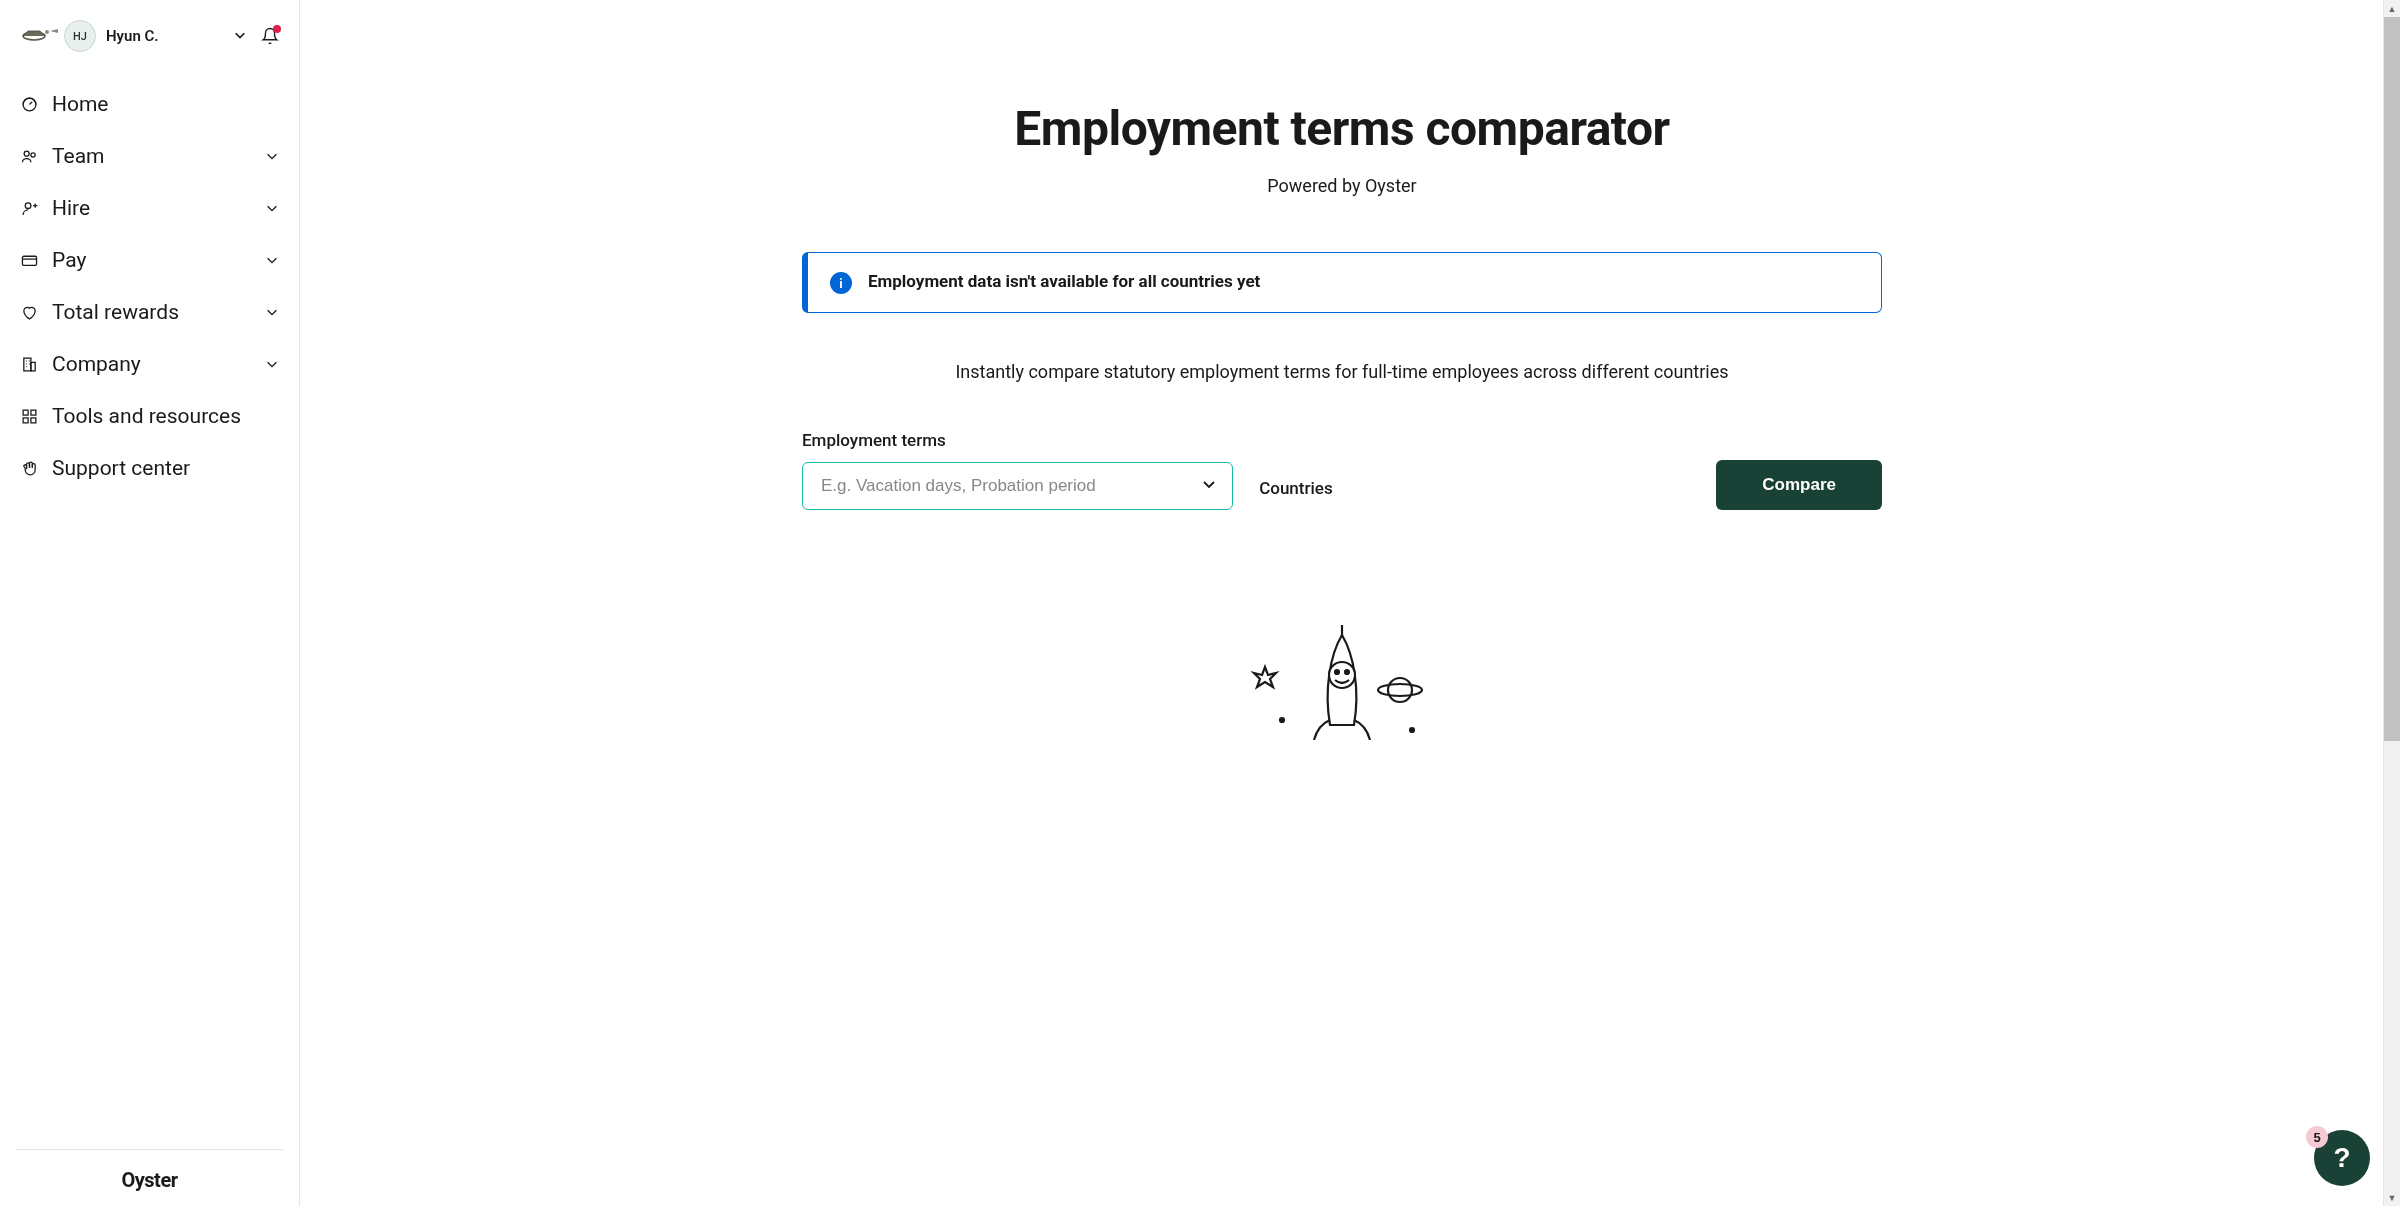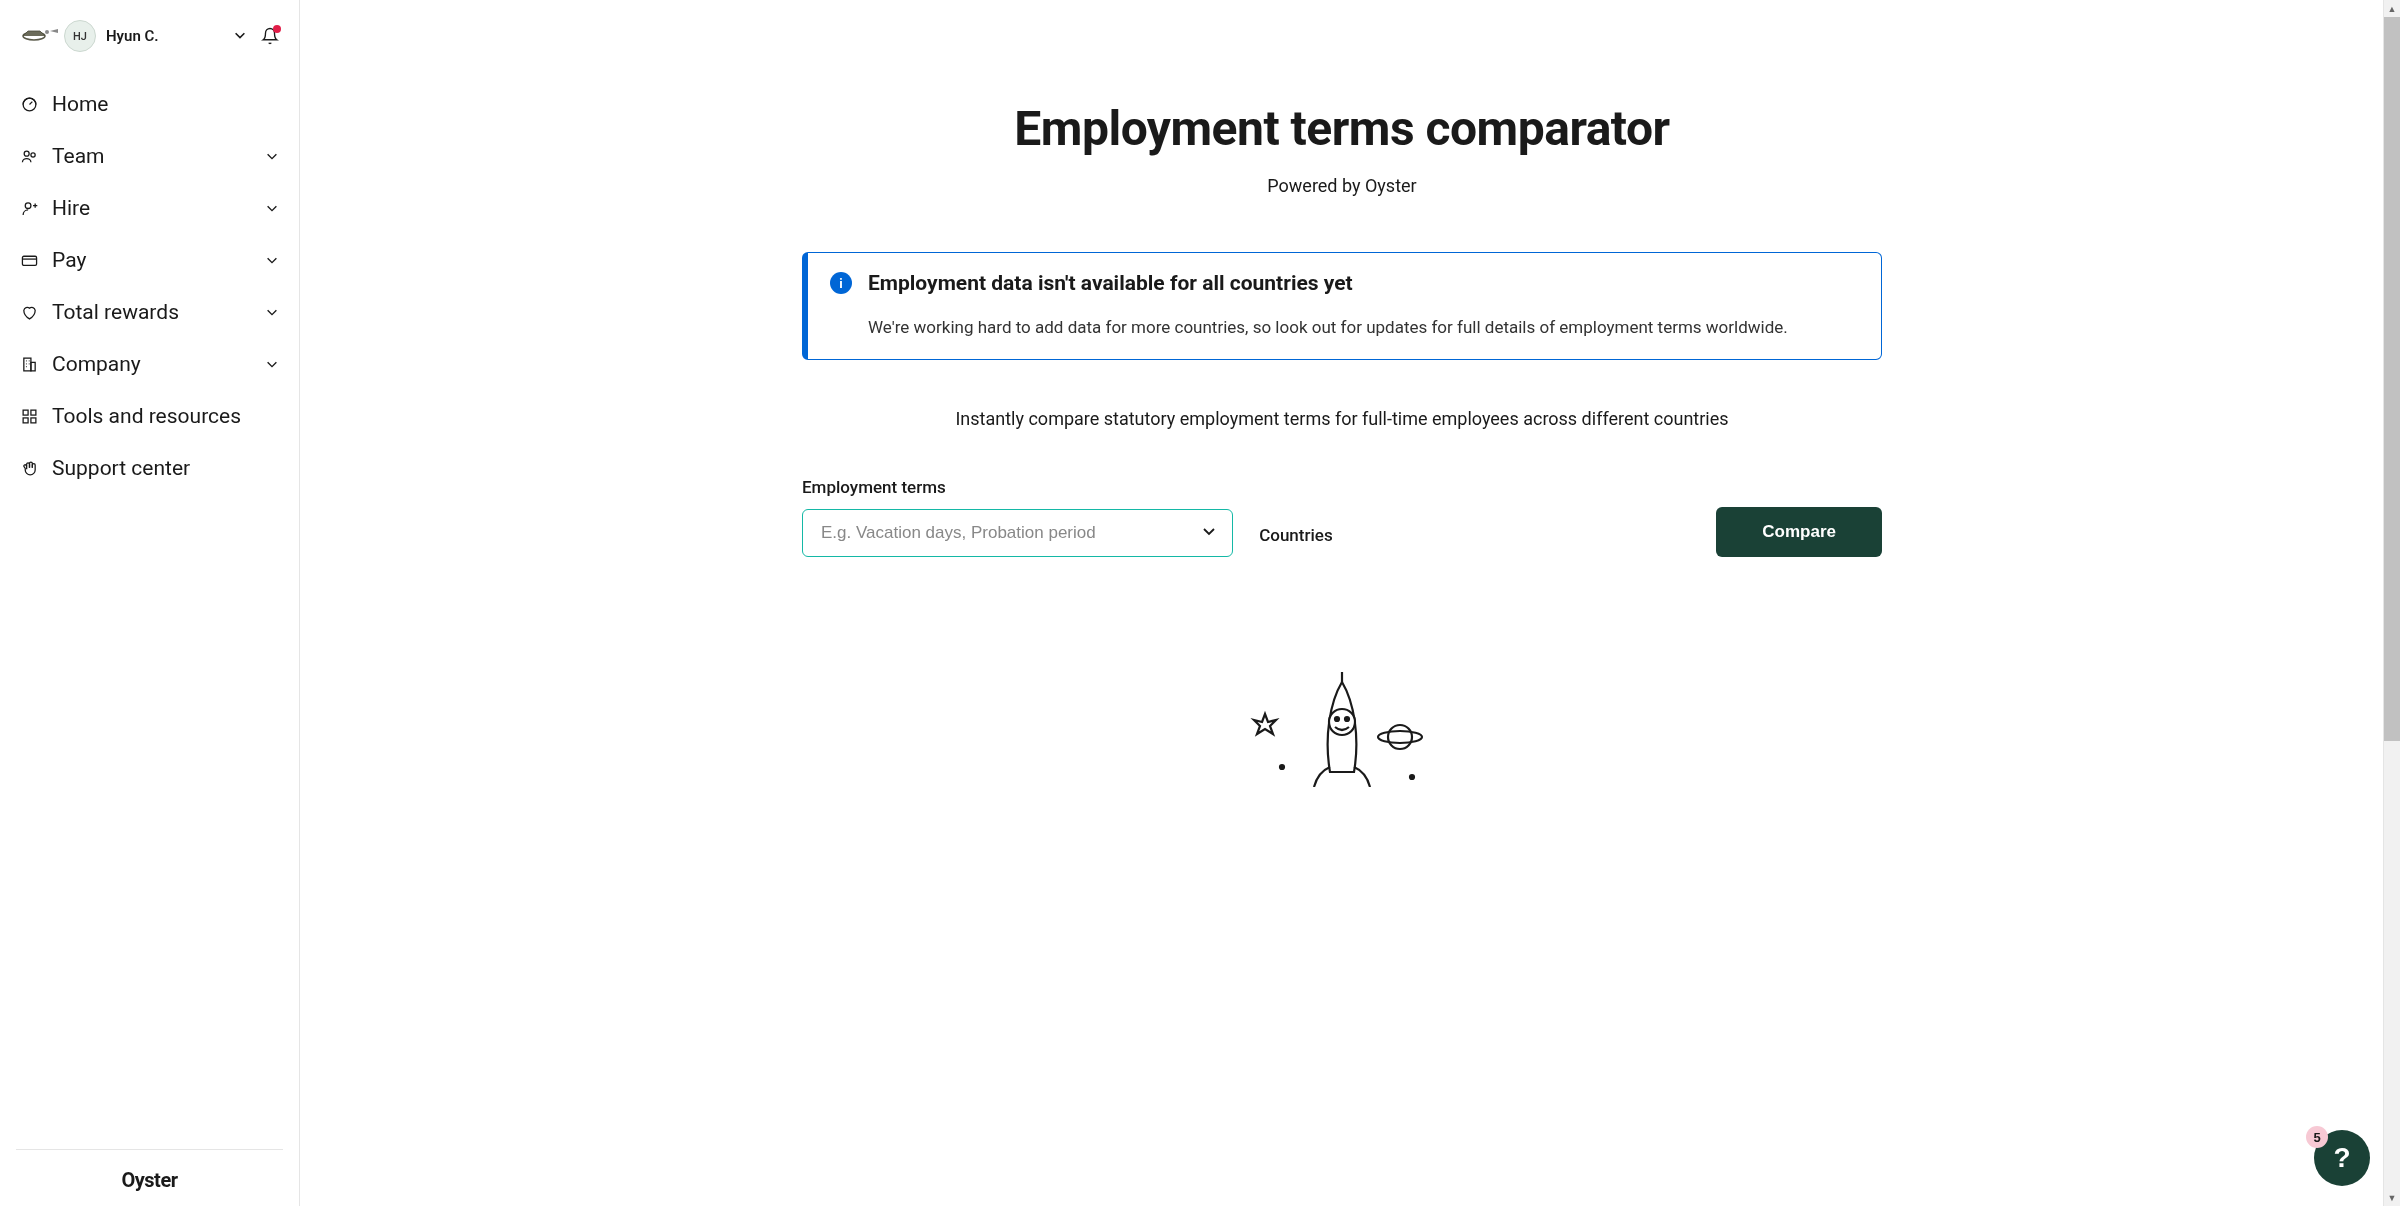--- a/index.html
+++ b/index.html
@@ -169,22 +169,22 @@
       display: flex;
       align-items: center;
       justify-content: center;
       font-weight: 700;
       font-size: 13px;
       flex-shrink: 0;
       margin-top: 1px;
     }
     .info-title {
       font-weight: 700;
-      font-size: 21px;
-      margin-bottom: 20px;
+      font-size: 17px;
+      margin-bottom: 3px;
     }
     .info-body {
       font-size: 17px;
       line-height: 1.5;
       color: #333;
     }
     .description {
       font-size: 18px;
       text-align: center;
       margin-bottom: 48px;
@@ -466,21 +466,20 @@
 
   <main class="main">
     <div class="main-inner">
       <h1 class="page-title">Employment terms comparator</h1>
       <div class="page-subtitle">Powered by Oyster</div>
 
       <div class="info-box">
         <span class="info-icon">i</span>
         <div>
           <div class="info-title">Employment data isn't available for all countries yet</div>
-          <div class="info-body">We're working hard to add data for more countries, so look out for updates for full details of employment terms worldwide.</div>
         </div>
       </div>
 
       <div class="description">Instantly compare statutory employment terms for full-time employees across different countries</div>
 
       <div class="form-row">
         <div class="field-group">
           <label class="field-label">Employment terms</label>
           <div class="select">
             <input type="text" placeholder="E.g. Vacation days, Probation period" value="" style="">

